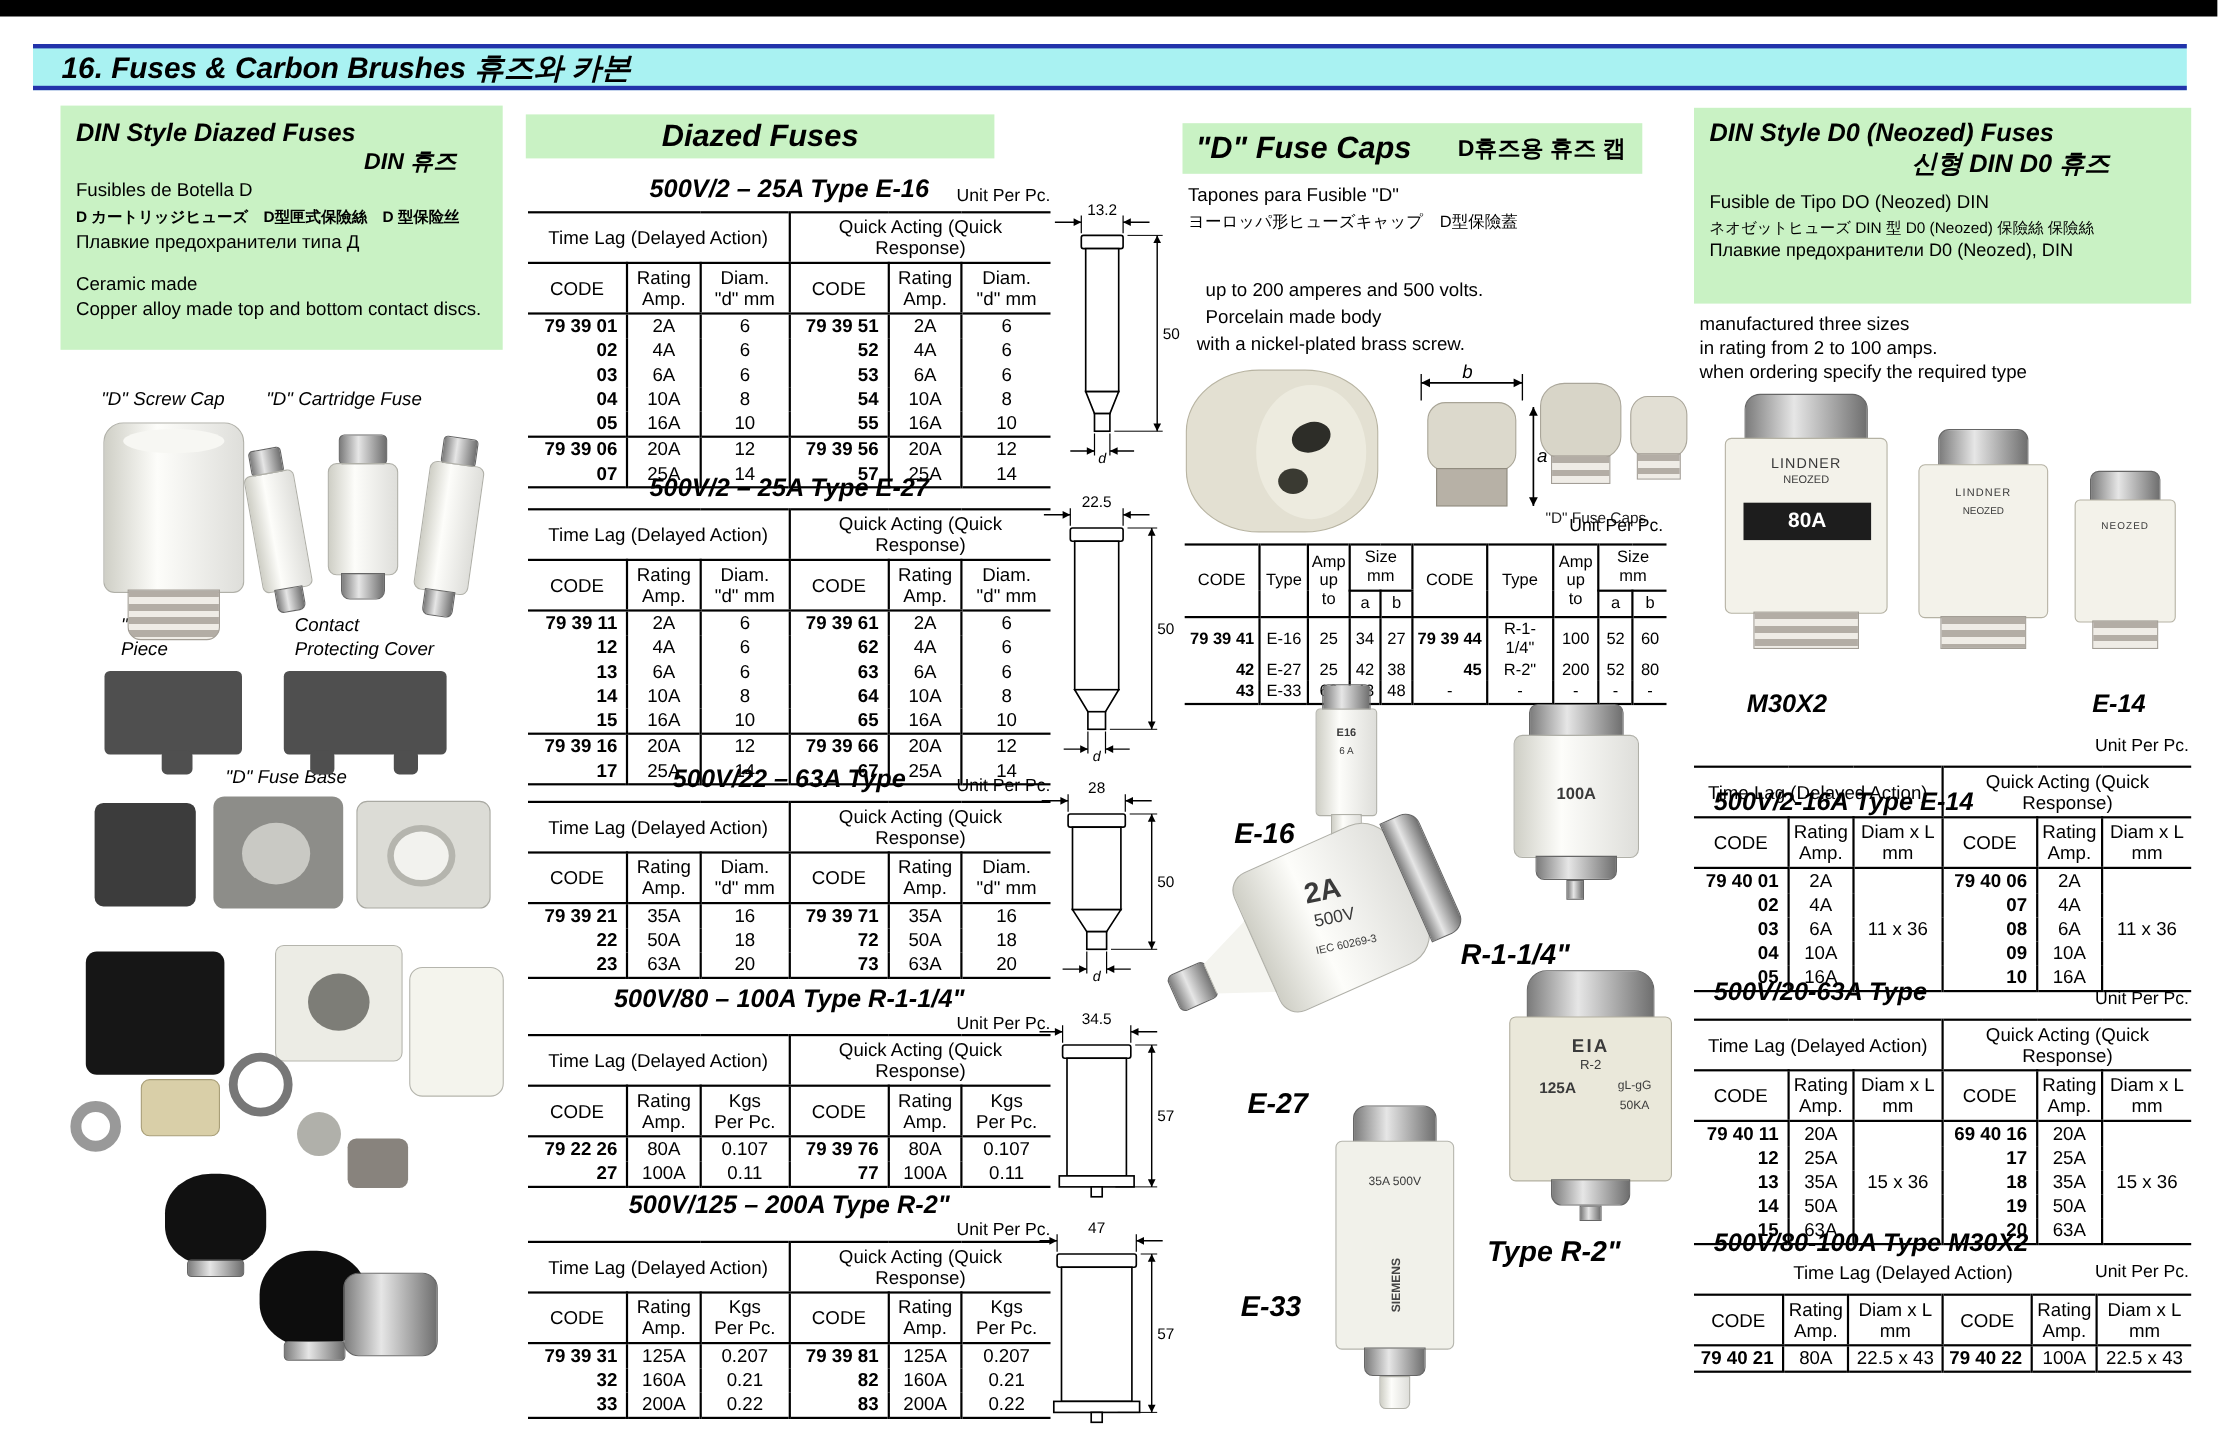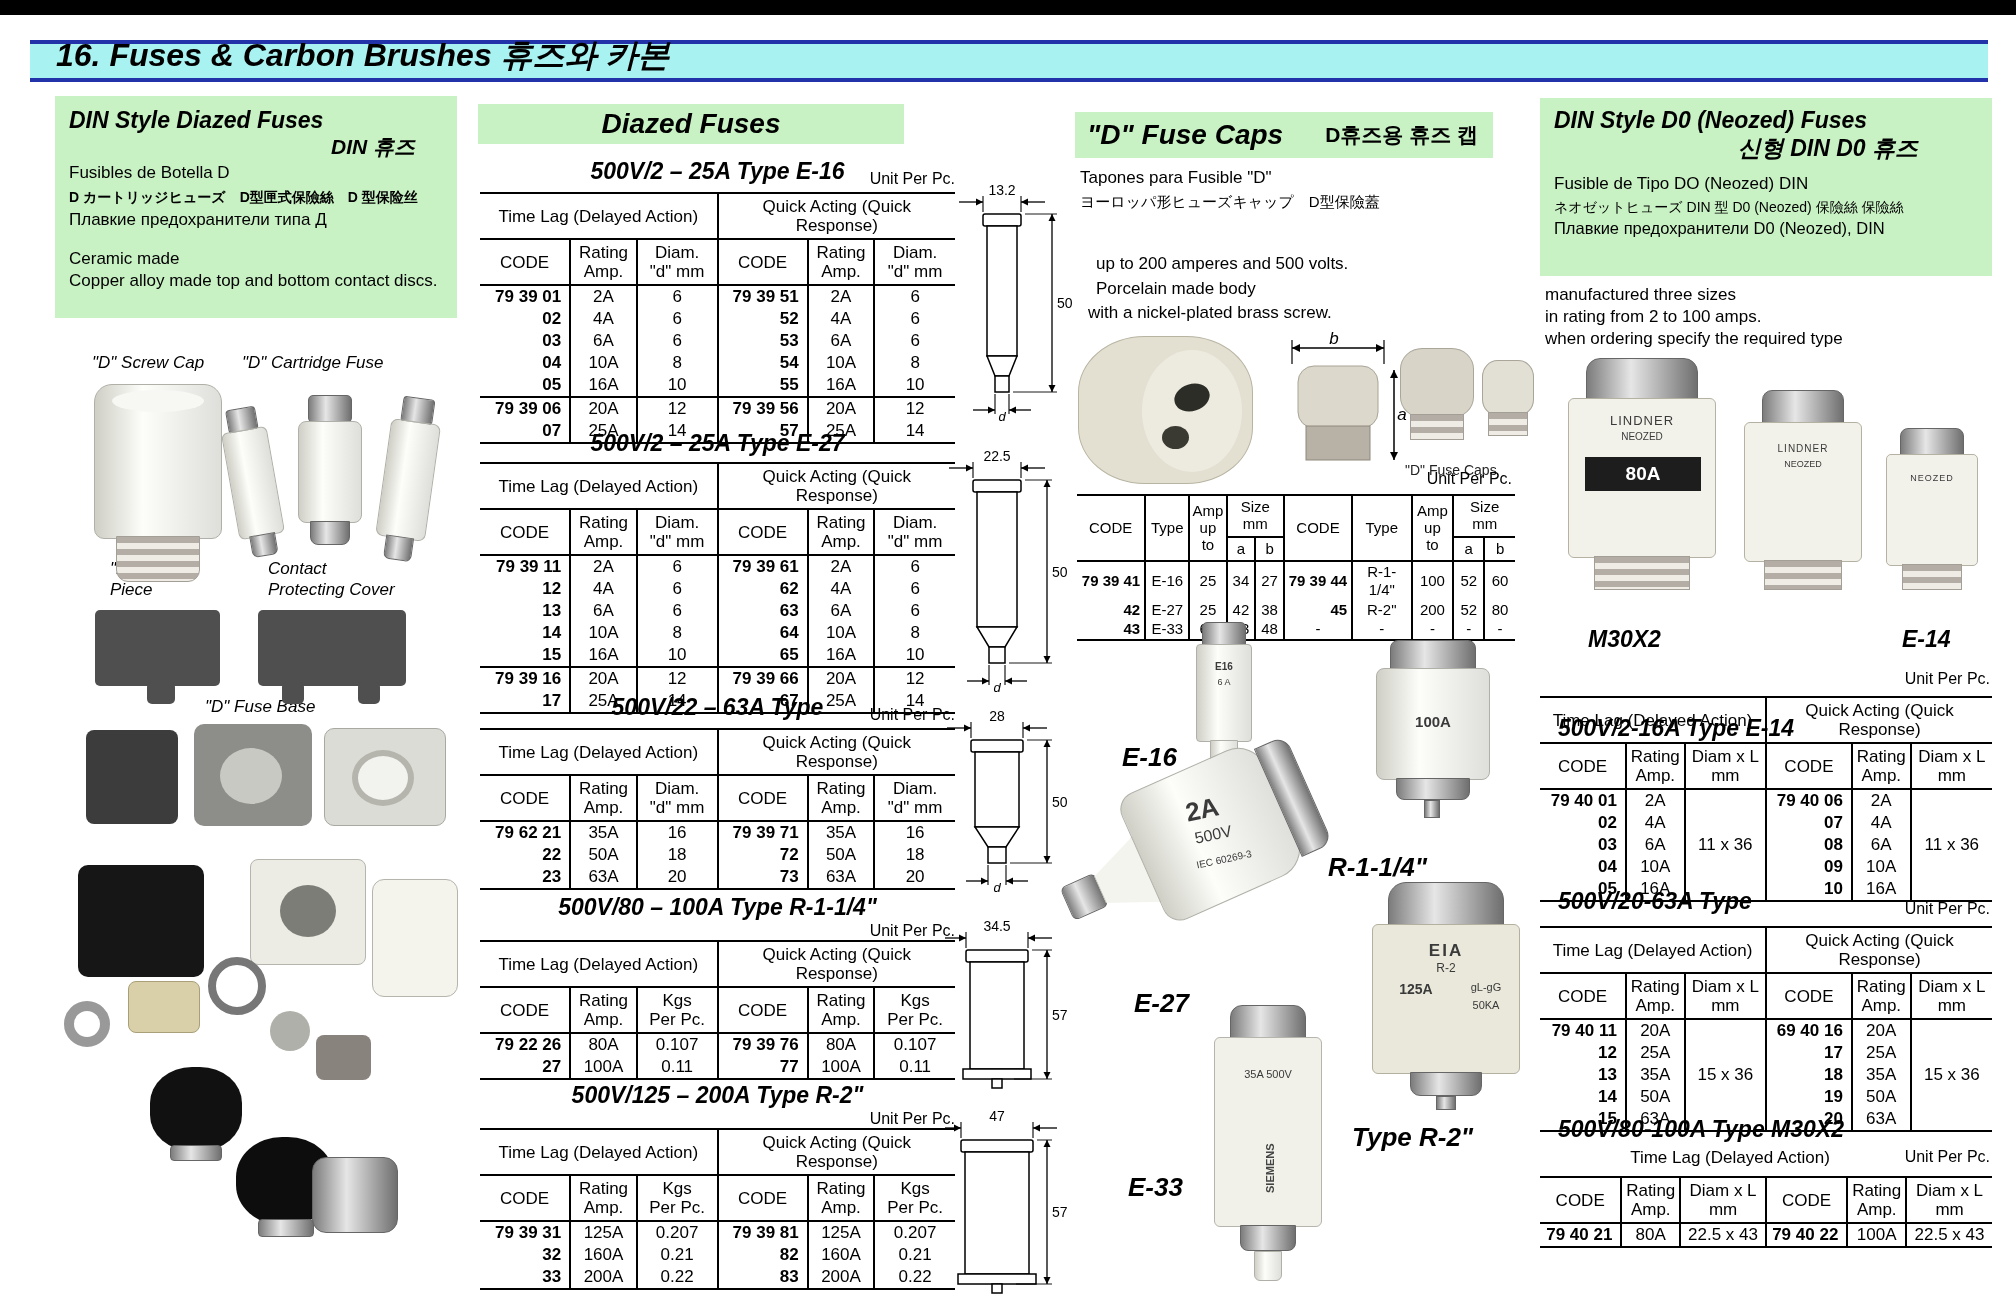--- a/index.html
+++ b/index.html
@@ -2,22 +2,22 @@
 <html><head>
 <meta charset="utf-8">
 <style>
   html,body{margin:0;padding:0;}
   body{width:2016px;height:1302px;position:relative;background:#fff;color:#000;
        font-family:"Liberation Sans",sans-serif;overflow:hidden;}
   .abs{position:absolute;box-sizing:border-box;}
   .greenbox{background:#c9f2c4;}
   .hdr-black{background:#000;}
   .hdr-bar{background:#a9f2f2;border-top:4px solid #2233aa;border-bottom:4px solid #2233aa;
-           display:flex;align-items:flex-end;padding-left:26px;
-           font-size:32px;font-weight:bold;font-style:italic;}
+           display:flex;align-items:flex-start;padding-left:26px;
+           font-size:27px;font-weight:bold;font-style:italic;}
   .bi{font-weight:bold;font-style:italic;}
   .panel-title{font-size:23px;font-weight:bold;font-style:italic;line-height:1.1;}
   .panel-kr{font-size:21px;font-weight:bold;font-style:italic;text-align:right;padding-right:28px;}
   .pline{font-size:17px;line-height:1.45;}
   .pline-cjk{font-size:14px;font-weight:bold;line-height:1.6;}
   .green-bar{background:#c9f2c4;display:flex;align-items:center;justify-content:center;
              font-size:28px;font-weight:bold;font-style:italic;}
   .sec-title{font-size:23px;font-weight:bold;font-style:italic;text-align:center;white-space:nowrap;}
   .sec-title-l{text-align:left;padding-left:18px;}
   .unit{font-size:16px;text-align:right;white-space:nowrap;}
@@ -324,21 +324,21 @@
           <th>CODE</th>
           <th>Rating<br>Amp.</th>
           <th>Diam.<br>"d" mm</th>
           <th>CODE</th>
           <th>Rating<br>Amp.</th>
           <th>Diam.<br>"d" mm</th>
         </tr>
       </thead>
       <tbody>
         <tr>
-          <td class="code">79 62 21</td>
+          <td class="code">79 39 21</td>
           <td>35A</td>
           <td>16</td>
           <td class="code">79 39 71</td>
           <td>35A</td>
           <td>16</td>
         </tr>
         <tr>
           <td class="code">22</td>
           <td>50A</td>
           <td>18</td>

